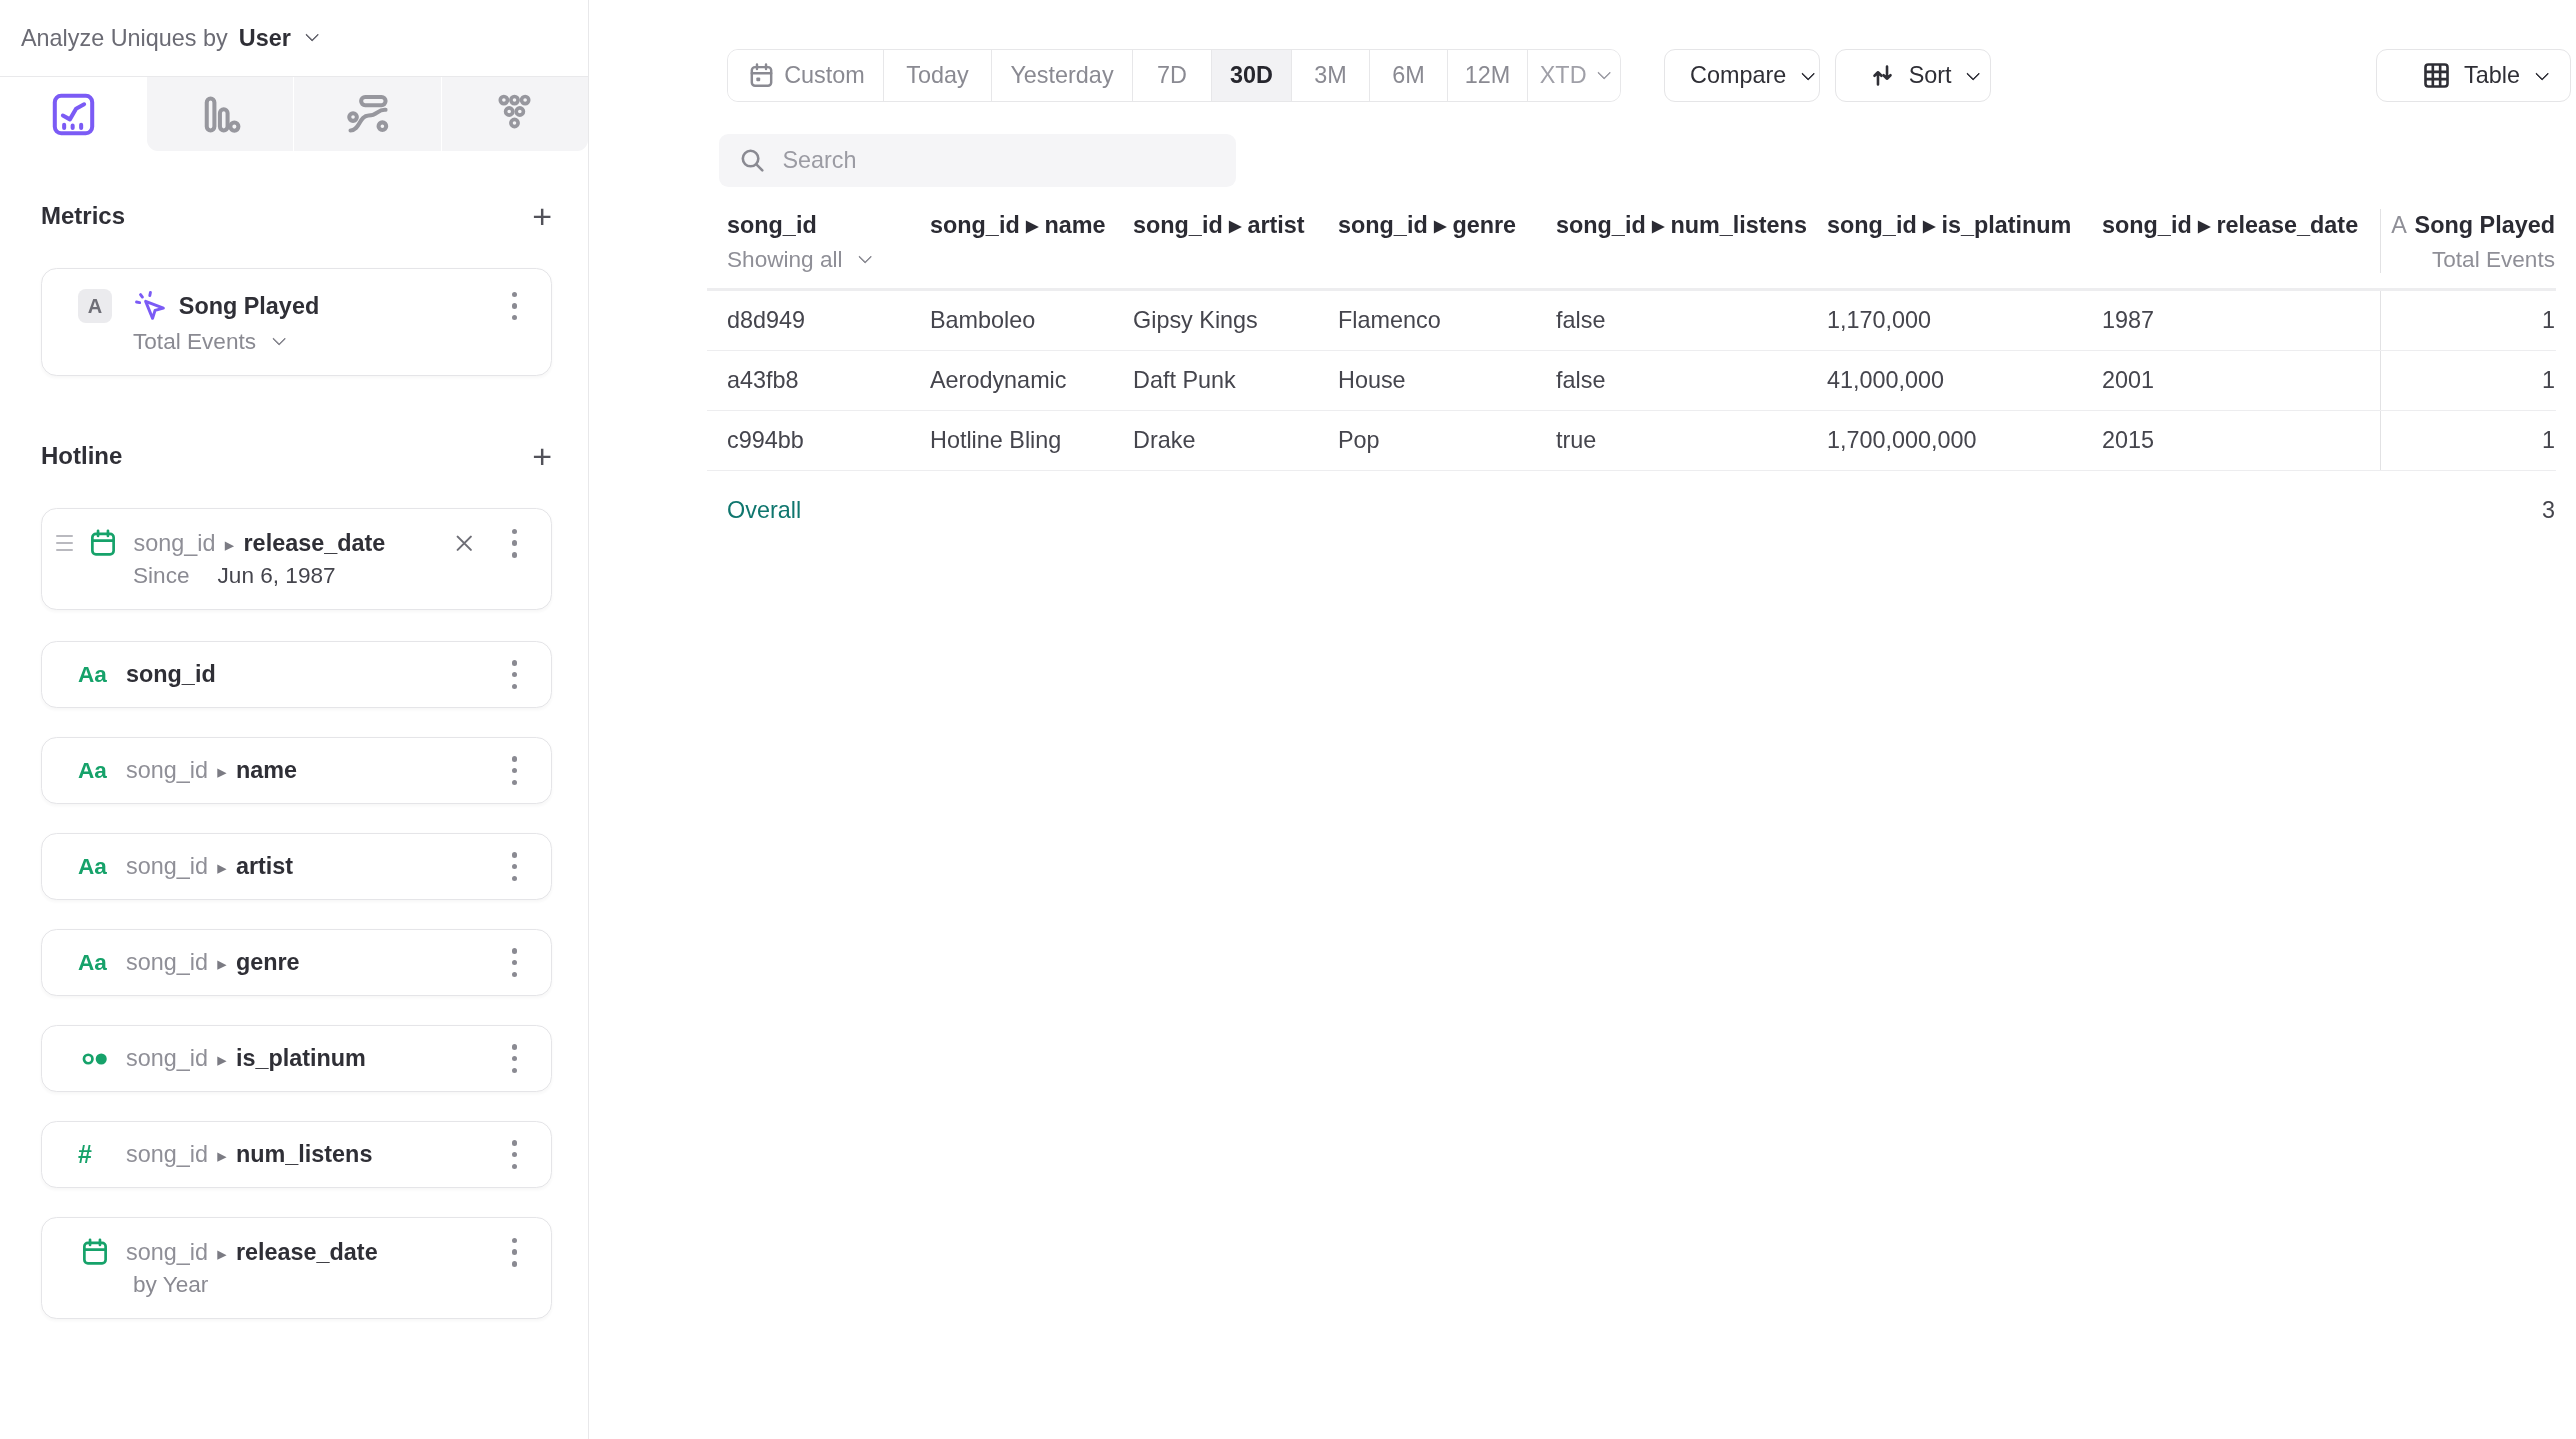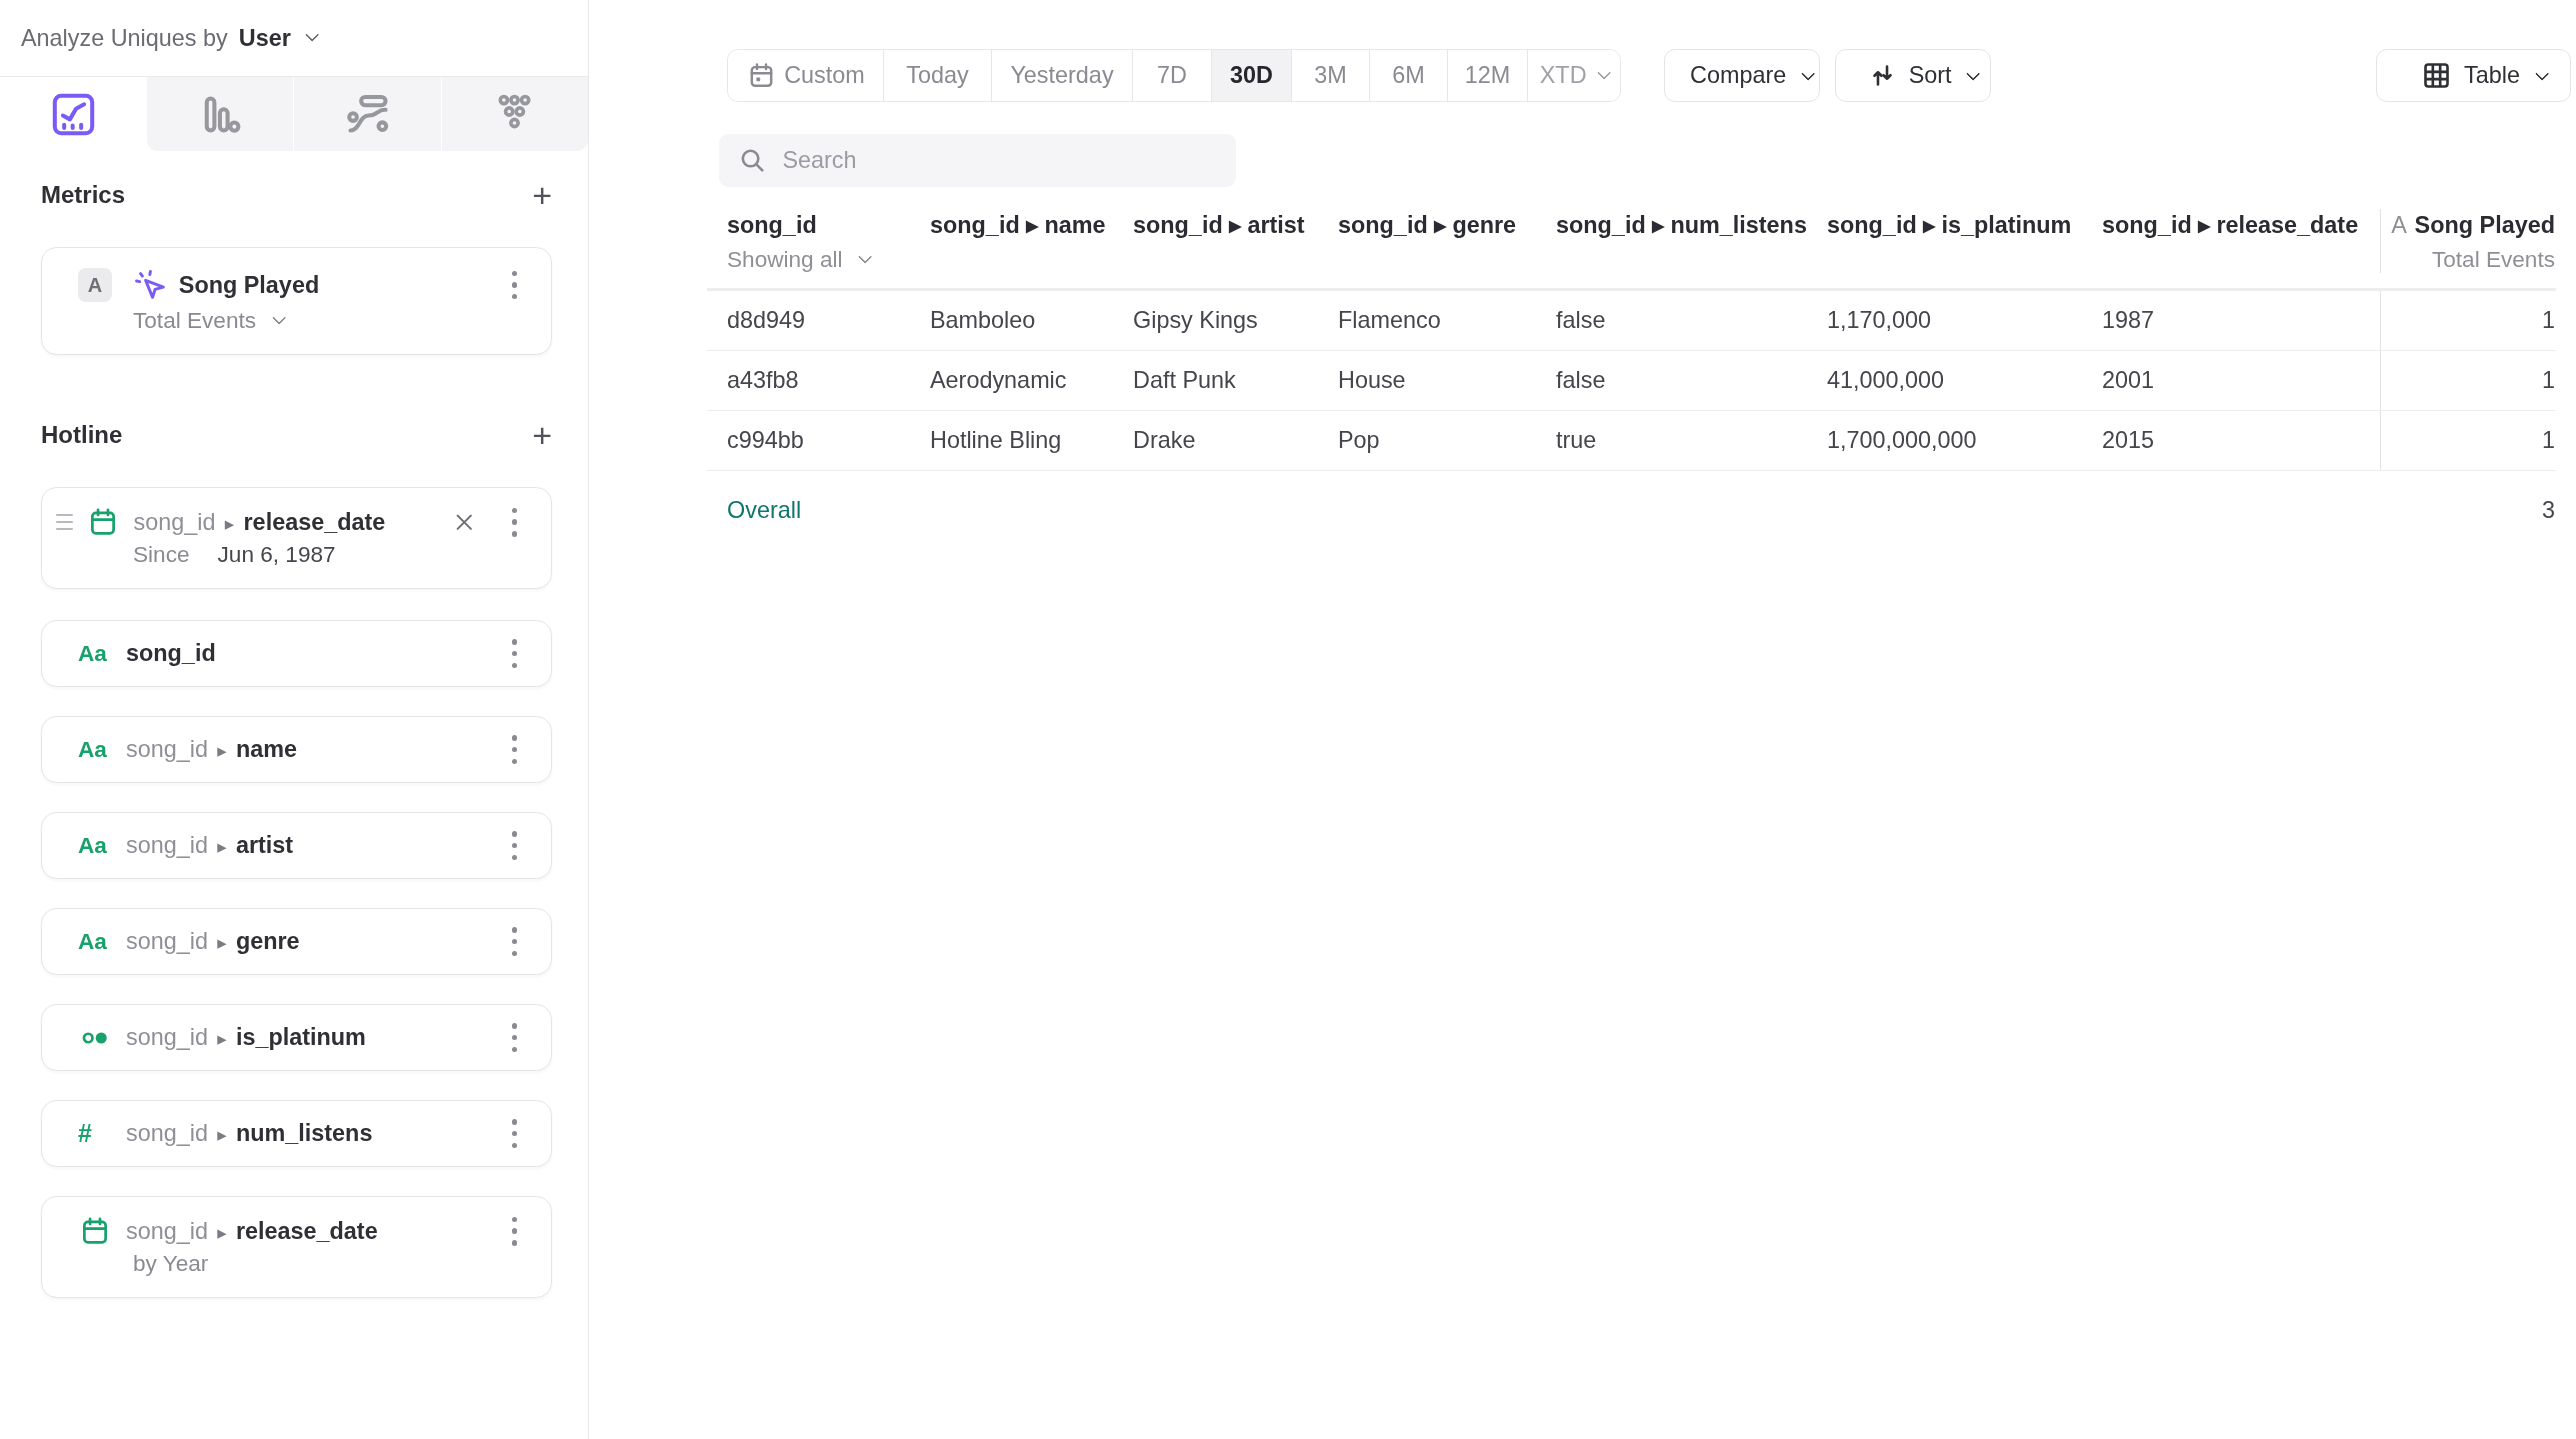--- a/index.html
+++ b/index.html
@@ -37,21 +37,21 @@
   .crumb .pfx { color:#8f8f97; }
   .arrow-icon::before { content:"▸"; color:#7b7b83; font-size:18.7px; }
   .crumb .leaf { color:#2f2f36; font-weight:700; }
   .metric-name { font-size:23.4px; font-weight:700; color:#2f2f36; }
   .drag { display:flex; flex-direction:column; gap:4.7px; margin-left:-22px; margin-right:1.6px; }
   .drag i { width:17px; height:2.3px; background:#b9b9bf; border-radius:1.6px; }
   .xclose { margin-right:12.5px; cursor:pointer; }
   .icon-aa::before { content:"Aa"; color:#16a26a; font-size:22.6px; font-weight:700; }
   .icon-hash::before { content:"#"; color:#16a26a; font-size:25px; font-weight:700; }
   .picon { width:37px; display:flex; justify-content:flex-start; align-items:center; }
-  .mt-metrics { margin-top:26px;gap:33px; }
+  .mt-metrics { margin-top:47px;gap:33px; }
   .mt-card1 { margin-top:34px; }
   .mt-filter { margin-top:62px; }
   .mt-break { margin-top:61px; }
   .mt-card { margin-top:31px; }
   .gap-card { margin-top:29px; }
 
   
   .main { flex:1 1 auto; padding-left:118px; position:relative; }
   .toolbar { margin-top:49px; display:flex; align-items:center; height:53px; padding-right:4.7px; }
   .seg { display:flex; height:53px; border:0.8px solid #e7e7e9; border-radius:11px; overflow:hidden; margin-left:20px; }

